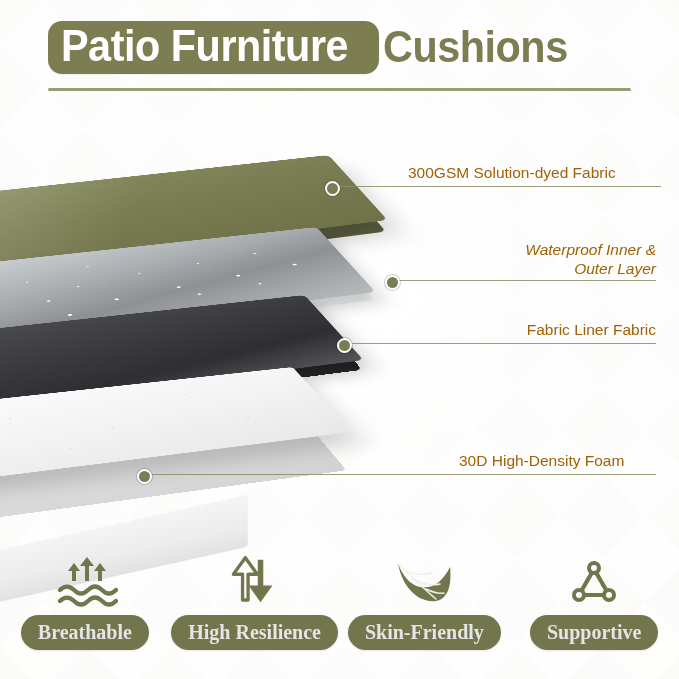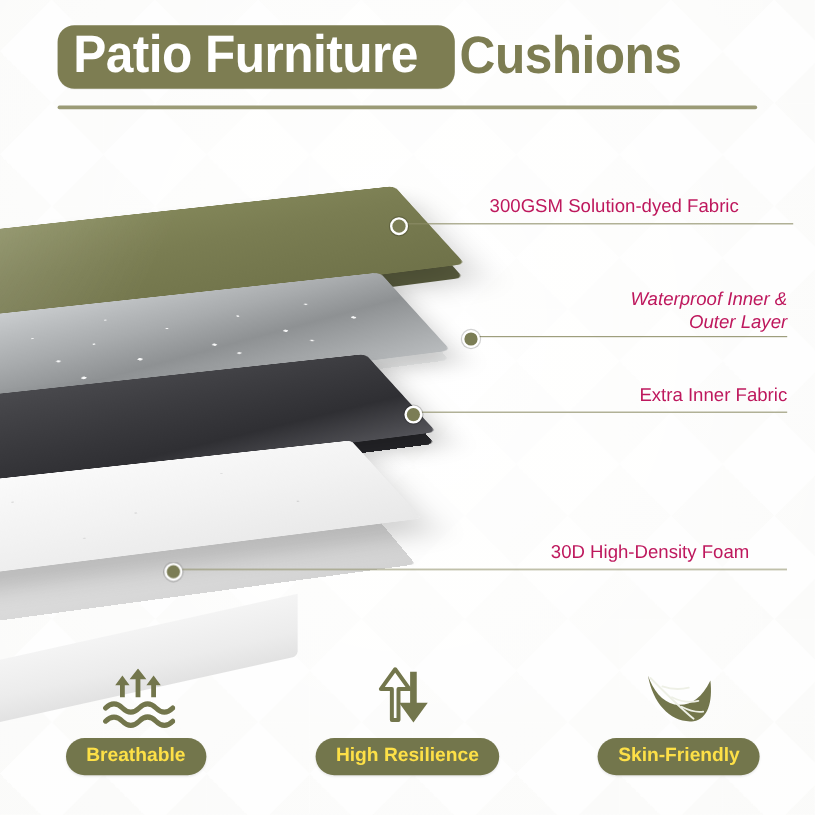--- a/index.html
+++ b/index.html
@@ -156,21 +156,21 @@
     position:absolute;left:-40px;top:398px;width:318px;height:52px;
     background:linear-gradient(180deg,#f4f4f4 0%,#ececec 60%,#e2e2e2 100%);
     transform:skewY(-12.5deg);
     border-radius:0 0 4px 4px;
   }
 
   
   .callout{position:absolute;}
   .callout .label{
     position:absolute;
-    color:#be185d;
+    color:#a16207;
     font-size:15.5px;
     line-height:19px;
     white-space:pre-line;
     text-align:right;
   }
   .callout .label.left-al{text-align:left;}
   .leader{
     position:absolute;height:1px;background:#8d8d66;opacity:.85;
   }
   .dot{
@@ -187,26 +187,27 @@
   
   .features{position:absolute;left:0;top:556px;width:679px;height:110px;
     display:flex;align-items:flex-start;justify-content:space-around;}
   .feature{width:170px;display:flex;flex-direction:column;align-items:center;}
   .feature .icon{height:52px;display:flex;align-items:center;justify-content:center;}
   .pill{
     margin-top:7px;
     background:#73764c;
     border-radius:18px;
     padding:7px 17px 8px 17px;
-    color:#fde047;
-    font-size:16px;
+    color:#e5e5e5;
+    font-size:20px;
     font-weight:bold;
     line-height:1;
     white-space:nowrap;
     box-shadow:0 1px 2px rgba(0,0,0,.10);
+    font-family:Liberation Serif, serif;
   }
 </style>
 </head>
 <body>
 
 <div id="root">
 
   <div class="bg-pattern"></div>
   <div class="bg-veil"></div>
 
@@ -248,21 +249,21 @@
   <div class="callout">
     <div class="label" style="left:400px;top:240px;width:256px;font-style:italic;">Waterproof Inner  &amp;
 Outer Layer</div>
     <div class="leader" style="left:396px;top:280px;width:260px;"></div>
     <div class="dot" style="left:385px;top:275px;">
         <i></i>
       </div>
   </div>
 
   <div class="callout">
-    <div class="label" style="left:400px;top:320px;width:256px;">Extra Inner Fabric</div>
+    <div class="label" style="left:400px;top:320px;width:256px;">Fabric Liner Fabric</div>
     <div class="leader" style="left:348px;top:343px;width:308px;"></div>
     <div class="dot" style="left:337px;top:338px;">
         <i></i>
       </div>
   </div>
 
   <div class="callout">
     <div class="label left-al" style="left:459px;top:451px;width:256px;">30D High-Density Foam</div>
     <div class="leader" style="left:148px;top:474px;width:508px;"></div>
     <div class="dot" style="left:137px;top:469px;">
@@ -307,16 +308,33 @@
             <path d="M8 8 C22 22 34 34 44 42"></path>
             <path d="M18 15 C24 17 32 18 40 16"></path>
             <path d="M26 24 C32 27 40 29 48 27"></path>
             <path d="M34 32 C40 35 46 37 52 36"></path>
           </g>
         </svg>
       </div>
       <div class="pill">Skin-Friendly</div>
     </div>
 
+    <div class="feature">
+      <div class="icon">
+        <svg width="58" height="50" viewBox="0 0 58 50">
+          <g stroke="#73764c" stroke-width="4.2" fill="none" stroke-linecap="round">
+            <path d="M29 12 L14 38"></path>
+            <path d="M29 12 L44 38"></path>
+            <path d="M14 38 L44 38"></path>
+          </g>
+          <g fill="#ffffff" stroke="#73764c" stroke-width="4">
+            <circle cx="29" cy="11" r="5"></circle>
+            <circle cx="14" cy="38" r="5"></circle>
+            <circle cx="44" cy="38" r="5"></circle>
+          </g>
+        </svg>
+      </div>
+      <div class="pill">Supportive</div>
+    </div>
 
   </div>
 
 </div>
 
 </body></html>

